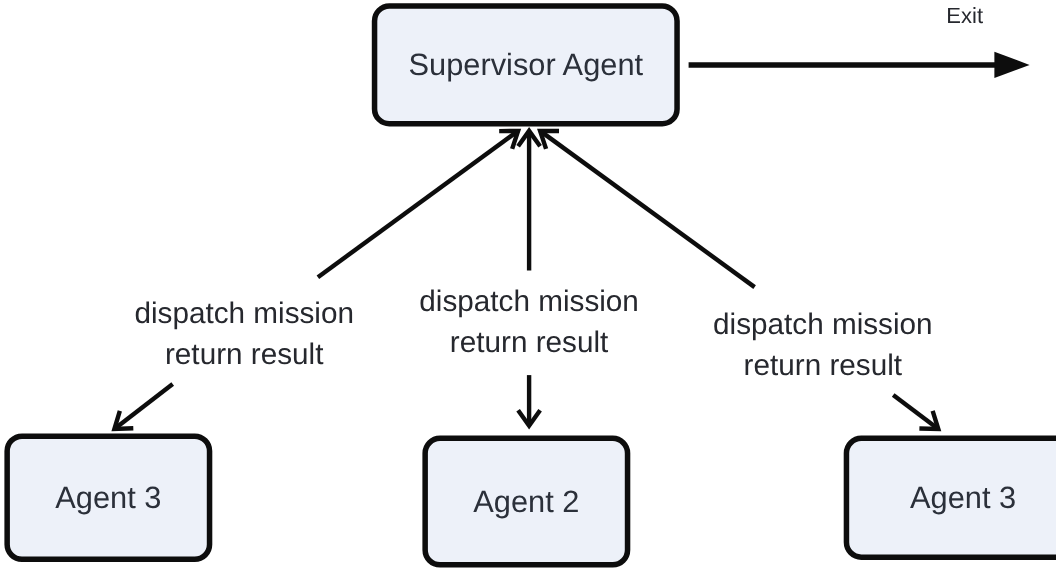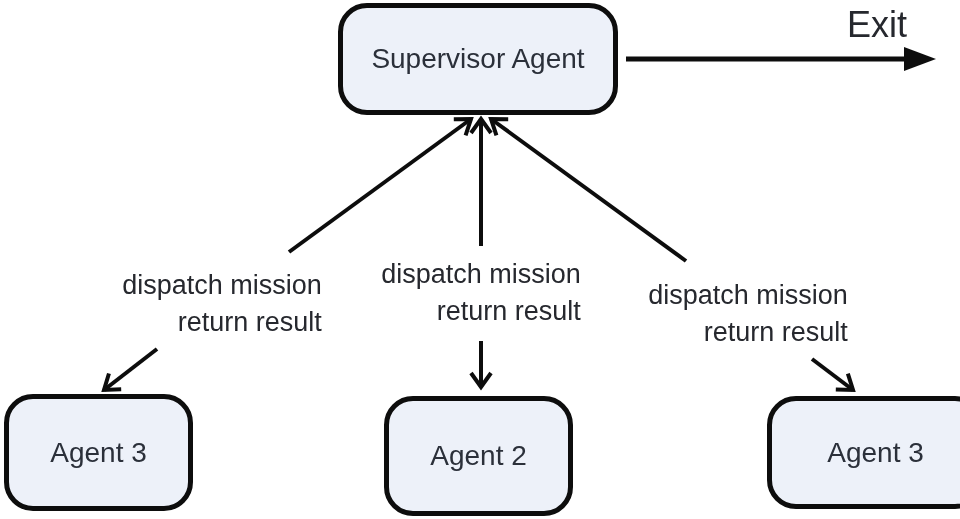--- a/index.html
+++ b/index.html
@@ -13,52 +13,52 @@
     font-family: "Liberation Sans", "DejaVu Sans", sans-serif;
   }
   .stage { position: absolute; inset: 0; width: 960px; height: 519px; }
   svg.wires { position: absolute; left: 0; top: 0; }
 
   .node {
     position: absolute;
     box-sizing: border-box;
     background: #edf1f9;
     border: 5px solid #0d0d0d;
-    border-radius: 29px;
+    border-radius: 16px;
     display: flex;
     align-items: center;
     justify-content: center;
     color: #2b303a;
     font-size: 28px;
     white-space: nowrap;
   }
   .node-supervisor { left: 338px; top: 3px;   width: 280px; height: 112px; }
   .node-agent1     { left: 4px;   top: 394px; width: 189px; height: 117px; }
   .node-agent2     { left: 384px; top: 396px; width: 189px; height: 120px; }
   .node-agent3     { left: 767px; top: 396px; width: 217px; height: 113px; }
 
   .edge-label {
     position: absolute;
     transform: translateX(-50%);
-    text-align: right;
+    text-align: center;
     font-size: 27px;
     line-height: 37px;
     color: #26282e;
     white-space: nowrap;
   }
   .edge-label span { display: block; }
   .edge-label-left   { left: 222px; top: 267px; }
   .edge-label-middle { left: 481px; top: 256px; }
   .edge-label-right  { left: 748px; top: 277px; }
 
   .exit-label {
     position: absolute;
     left: 877px; top: 4px;
     transform: translateX(-50%);
-    font-size: 36px;
+    font-size: 20px;
     color: #26282e;
     white-space: nowrap;
   }
 </style>
 </head>
 <body>
 
 <div class="stage">
 
   <svg class="wires" width="960" height="519" viewBox="0 0 960 519">

